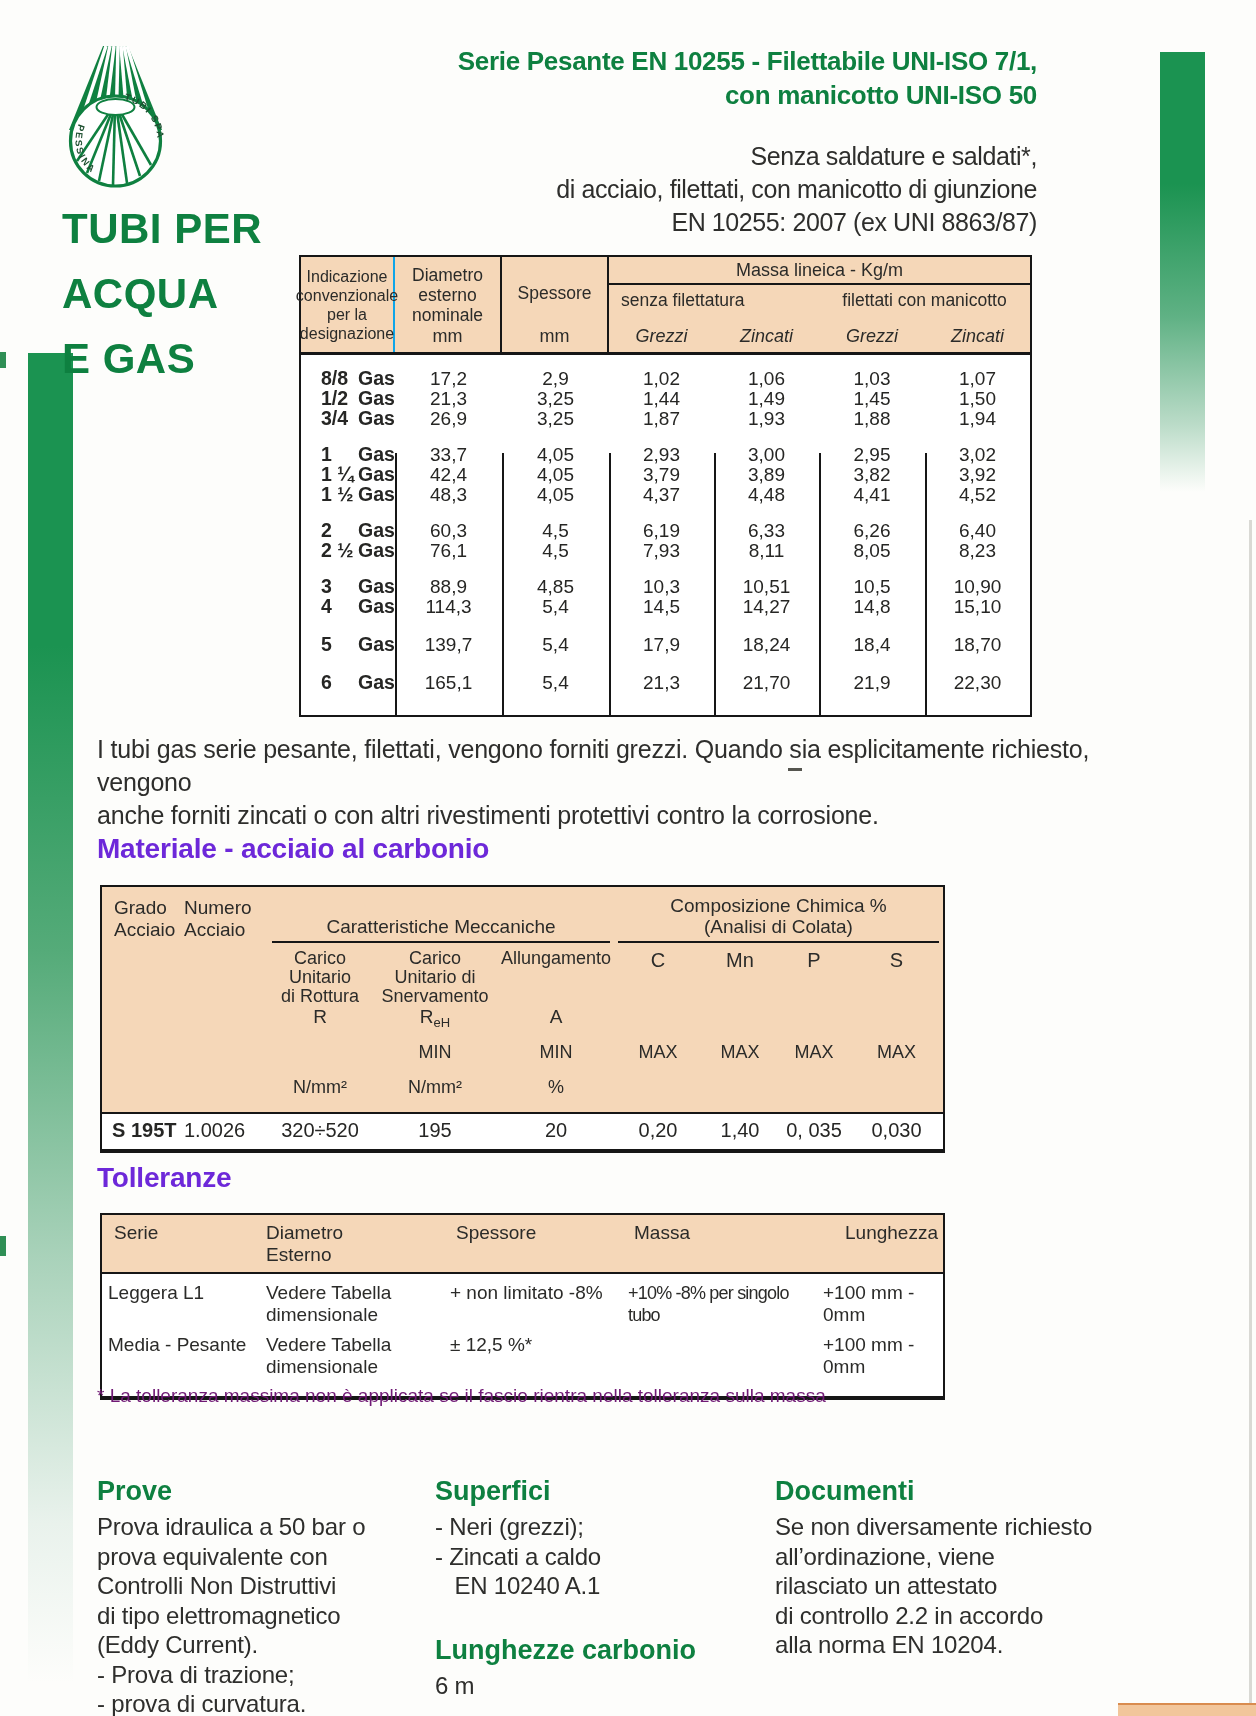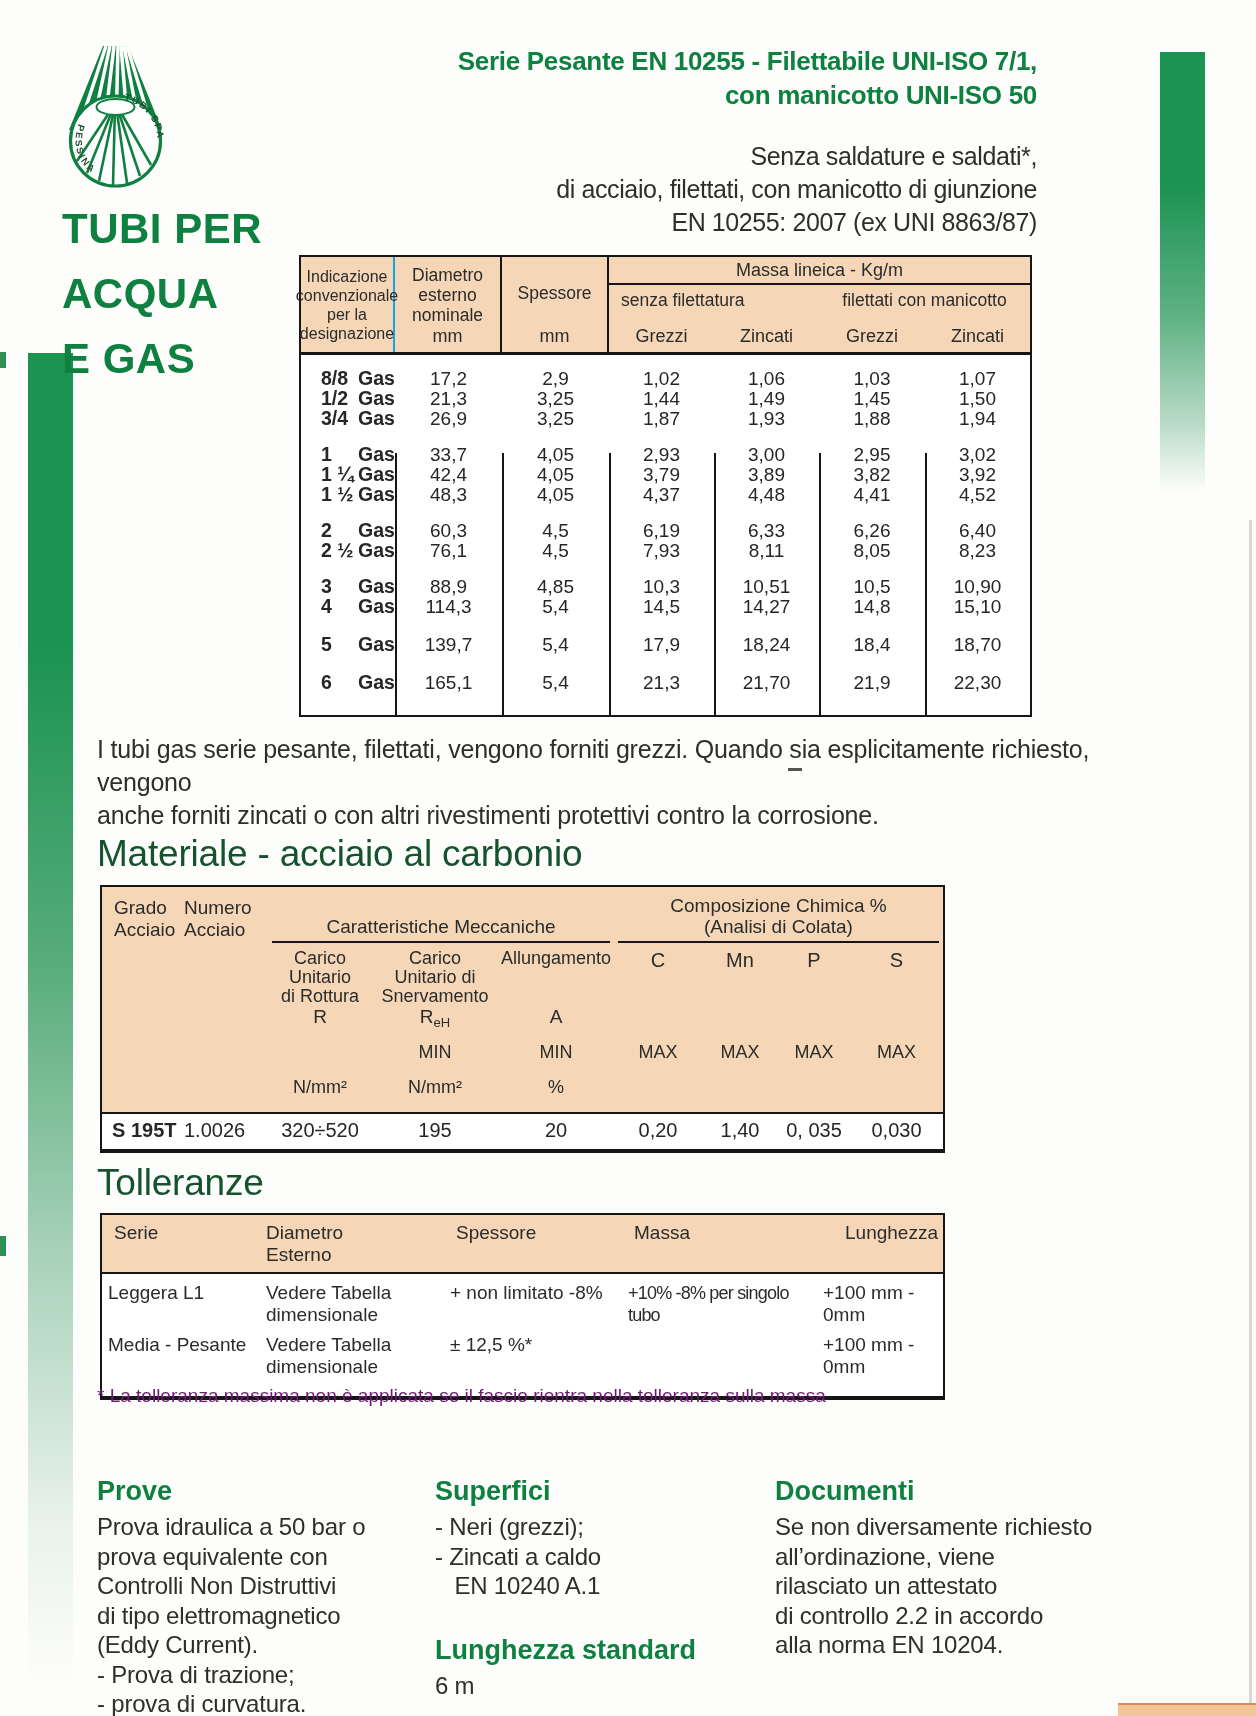--- a/index.html
+++ b/index.html
@@ -39,35 +39,35 @@
   .mh-c2,.mh-c3{border-right:2px solid #161616;text-align:center;font-size:17.5px;line-height:20px;padding-top:8px;}
   .mh-c3{justify-content:flex-start;padding-top:26px;}
   .mh-unit{margin-top:auto;padding-bottom:6px;font-size:18px;}
   .mh-right{display:flex;flex-direction:column;}
   .mh-massa{height:26px;display:flex;align-items:center;justify-content:center;font-size:18px;}
   .mh-rule{border-top:2px solid #161616;}
   .mh-sub{display:grid;grid-template-columns:210px 211px;height:30px;align-items:center;font-size:17.5px;}
   .mh-sub-left{padding-left:12px;}
   .mh-sub-right{text-align:center;}
   .mh-cols{display:grid;grid-template-columns:105px 105px 106px 105px;flex:1;align-items:end;
-    font-size:18px;text-align:center;padding-bottom:5px;}
+    font-size:18px;text-align:center;padding-bottom:5px;font-style:italic;}
   .mt-body{position:relative;padding:12px 0 24px 0;}
   .mt-row{display:grid;grid-template-columns:94px 107px 107px 105px 105px 106px 105px;height:20px;align-items:center;}
   .mt-c{font-size:19px;color:#262624;}
   .mt-des{display:flex;padding-left:20px;font-weight:bold;font-size:19.5px;}
   .des-size{width:37px;}
   .mt-num{text-align:center;}
   .mt-gap{height:16px;} .mt-gap.big{height:18px;}
   .mt-vline{position:absolute;top:98px;bottom:0;width:2px;background:#161616;}
 
   
   .intro{position:absolute;left:97px;top:733px;width:1005px;font-size:25px;line-height:33px;color:#2e2e2c;letter-spacing:-.2px;}
 
   
-  .sec-heading{position:absolute;font-size:37px;font-weight:normal;color:#14532d;letter-spacing:-.2px;}
+  .sec-heading{position:absolute;font-size:28px;font-weight:bold;color:#6d28d9;letter-spacing:-.2px;}
 
   
   .mat-table{position:absolute;left:100px;top:885px;width:845px;box-sizing:border-box;
     border:2px solid #161616;border-bottom:4px solid #161616;background:#f5d7b8;color:#2b2b29;}
   .mat-grid{display:grid;grid-template-columns:78px 88px 104px 126px 116px 88px 76px 72px 93px;}
   .mat-grado-h{grid-column:1;grid-row:1/3;padding:10px 0 0 12px;font-size:19px;line-height:22px;}
   .mat-numero-h{grid-column:2;grid-row:1/3;padding:10px 0 0 4px;font-size:19px;line-height:22px;}
   .mat-group{display:flex;flex-direction:column;justify-content:flex-end;padding-top:8px;}
   .mat-group-inner{margin:0 4px;text-align:center;font-size:19px;line-height:21px;
     border-bottom:2.5px solid #161616;padding-bottom:4px;}
@@ -464,21 +464,21 @@
 - Prova di trazione;
 - prova di curvatura.</div>
   </div>
 
   <div class="bottom-section bs-superfici">
     <div class="bs-heading">Superfici</div>
     <div class="bs-body pre">- Neri (grezzi);
 - Zincati a caldo
    EN 10240 A.1</div>
     <div class="lunghezze">
-      <div class="bs-heading">Lunghezza standard</div>
+      <div class="bs-heading">Lunghezze carbonio</div>
       <div class="bs-body">6 m</div>
     </div>
   </div>
 
   <div class="bottom-section bs-documenti">
     <div class="bs-heading">Documenti</div>
     <div class="bs-body pre">Se non diversamente richiesto
 all’ordinazione, viene
 rilasciato un attestato
 di controllo 2.2 in accordo

